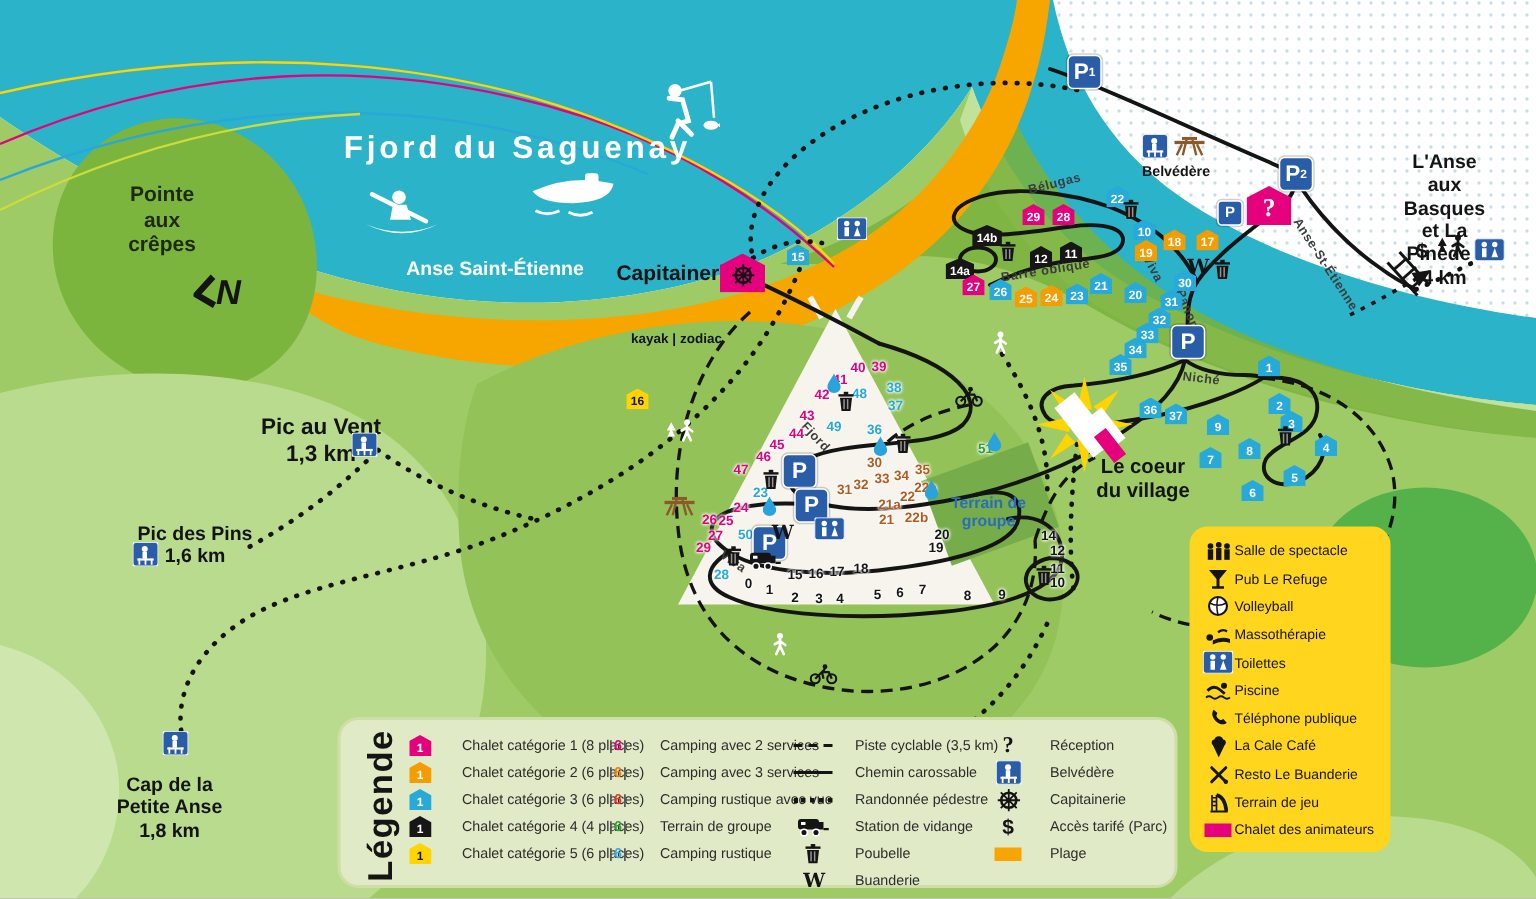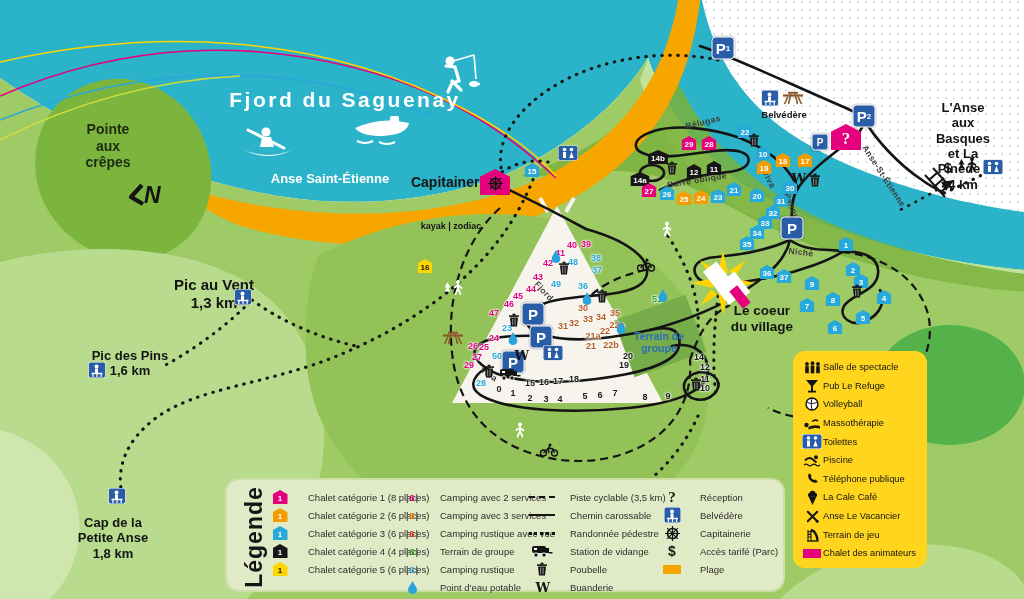--- a/index.html
+++ b/index.html
@@ -576,28 +576,20 @@
             <span class="bars">| <b style="color:#2f9e35">6</b> |</span>
           </span>
           <span class="ltxt">Terrain de groupe</span>
         </div>
         <div class="lrow">
           <span class="lico">
             <span class="bars">| <b style="color:#36a9e1">6</b> |</span>
           </span>
           <span class="ltxt">Camping rustique</span>
         </div>
-        <div class="lrow">
-          <span class="lico">
-            <svg width="9" height="13">
-              <path d="M4.5 0 C6.5 4 9 6.5 9 9 a4.5 4 0 0 1 -9 0 C0 6.5 2.5 4 4.5 0 Z" fill="#2aa3dd"></path>
-            </svg>
-          </span>
-          <span class="ltxt">Point d'eau potable</span>
-        </div>
       </div>
     <div class="lcol" id="lcol3" style="left:302px">
         <div class="lrow">
           <span class="lico">
             <span class="ln dash"></span>
           </span>
           <span class="ltxt">Piste cyclable (3,5 km)</span>
         </div>
         <div class="lrow">
           <span class="lico">
@@ -775,21 +767,21 @@
         </span>
         <span class="atxt">La Cale Café</span>
       </div>
       <div class="arow">
         <span class="aico">
           <svg width="13" height="13">
             <path d="M1.8 1.8 L11.2 11.2 M11.2 1.8 L1.8 11.2" stroke="#141414" stroke-width="2" stroke-linecap="round"></path>
             <circle cx="11.2" cy="11.2" r="1.5" fill="#141414"></circle>
           </svg>
         </span>
-        <span class="atxt">Anse Le Vacancier</span>
+        <span class="atxt">Resto Le Buanderie</span>
       </div>
       <div class="arow">
         <span class="aico">
           <svg width="15" height="14">
             <path d="M2 13 H13.5" stroke="#141414" stroke-width="1.4"></path>
             <path d="M3 2 V12.5 M6 2 V12.5 M3 3.8 H6 M3 6.4 H6 M3 9 H6" stroke="#141414" stroke-width="1.1"></path>
             <path d="M6 2 C10 3 12 7 12.6 12.6" stroke="#141414" stroke-width="2.4" fill="none"></path>
           </svg>
         </span>
         <span class="atxt">Terrain de jeu</span>

